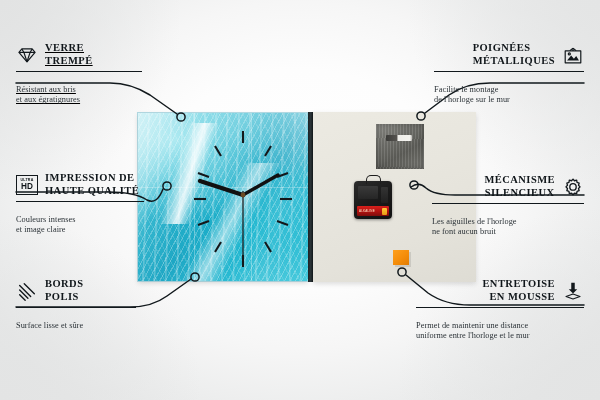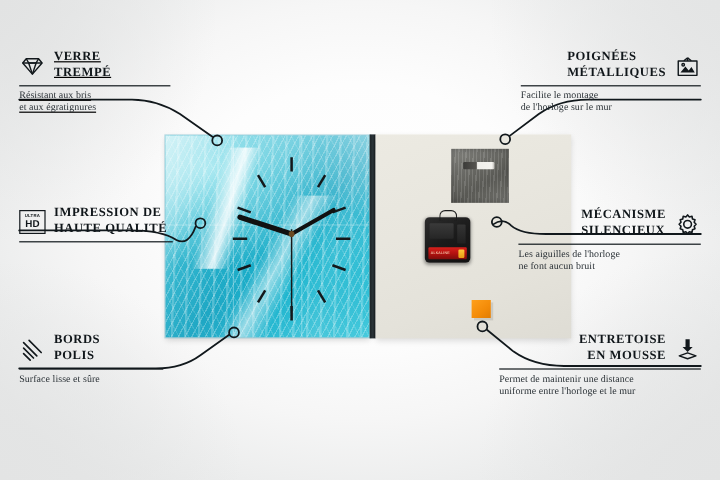--- a/index.html
+++ b/index.html
@@ -136,21 +136,21 @@
   svg#lines { position:absolute; inset:0; width:600px; height:400px; pointer-events:none; }
 
   .callout { position:absolute; }
   .co-head {
     display:flex; align-items:center; gap:7px;
     font-weight:700; font-size:10.5px; letter-spacing:.45px;
     color:#10161a; line-height:1.22; text-transform:uppercase;
   }
   .co-title { white-space:pre-line; }
   .co-sub {
-    font-size:8.3px; color:#2a3136; line-height:1.30; margin-top:3px;
+    font-size:8.3px; color:#2a3136; line-height:1.30; margin-top:13px;
     white-space:pre-line; letter-spacing:.05px;
   }
   .co-rule { height:1px; background:#11181c; margin-top:3px; }
 
   .left .co-head { justify-content:flex-start; }
   .left .co-sub  { text-align:left; }
   .right .co-head{ justify-content:flex-end; }
   .right .co-sub { text-align:left; }
 
   .ic { width:22px; height:22px; flex:0 0 22px; display:block; }
@@ -279,20 +279,22 @@
   <div class="callout left" style="left:16px; top:172px; width:128px;">
     <div class="co-head">
       <span class="ic-hd">
         <span class="u">ultra</span>
         <span class="h">HD</span>
       </span>
       <span class="co-title">IMPRESSION DE
 HAUTE QUALITÉ</span>
     </div>
     <div class="co-rule"></div>
+    <div class="co-sub">Couleurs intenses
+et image claire</div>
   </div>
 
   <div class="callout left" style="left:16px; top:278px; width:120px;">
     <div class="co-head">
       <span class="ic">
         <svg viewBox="0 0 24 24">
             <g fill="none" stroke="#12181c" stroke-width="1.5" stroke-linecap="round">
           <path d="M4 6 L16 18"></path>
               <path d="M4 11 L13 20"></path>
               <path d="M4 16 L10 22"></path>
@@ -324,21 +326,21 @@
           </svg>
       </span>
     </div>
     <div class="co-rule"></div>
     <div class="co-sub">Facilite le montage
 de l'horloge sur le mur</div>
   </div>
 
   <div class="callout right" style="right:16px; top:174px; width:152px;">
     <div class="co-head">
-      <span class="co-title" style="text-align:left;">MÉCANISME
+      <span class="co-title" style="text-align:center;">MÉCANISME
 SILENCIEUX</span>
       <span class="ic">
         <svg viewBox="0 0 24 24">
             <g fill="none" stroke="#12181c" stroke-width="1.45" stroke-linejoin="round">
           <path d="M12 3.4 L13.6 5.2 L16 4.6 L16.4 7 L18.7 7.8 L18 10.1 L19.7 11.9 L18 13.7 L18.7 16
                    L16.4 16.9 L16 19.3 L13.6 18.7 L12 20.5 L10.4 18.7 L8 19.3 L7.6 16.9 L5.3 16
                    L6 13.7 L4.3 11.9 L6 10.1 L5.3 7.8 L7.6 7 L8 4.6 L10.4 5.2 Z"></path>
           <circle cx="12" cy="11.9" r="3.5"></circle>
         </g>
           </svg>

